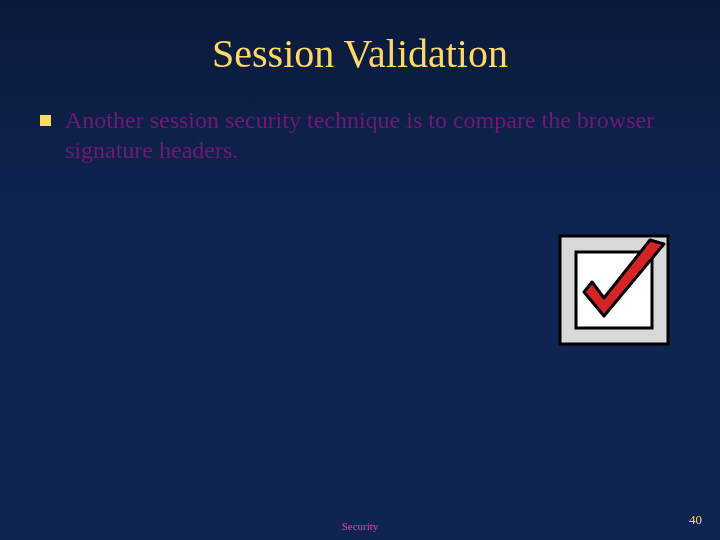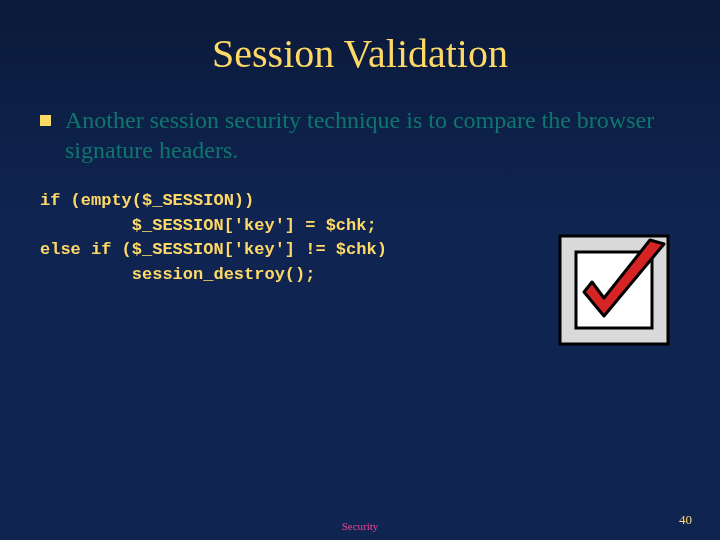--- a/index.html
+++ b/index.html
@@ -32,21 +32,21 @@
     width: 11px;
     height: 11px;
     background: #ffd966;
     margin-top: 10px;
     margin-right: 14px;
     flex-shrink: 0;
   }
   .bullet-text {
     font-size: 24px;
     line-height: 1.25;
-    color: #0f766e;
+    color: #701a75;
   }
   .code-block {
     font-family: 'Courier New', Courier, monospace;
     font-weight: bold;
     font-size: 17px;
     line-height: 1.45;
     color: #ffd966;
     white-space: pre;
     margin-top: 2px;
   }
@@ -54,21 +54,21 @@
     position: absolute;
     bottom: 8px;
     left: 50%;
     transform: translateX(-50%);
     font-size: 11px;
     color: #ec4899;
   }
   .page-number {
     position: absolute;
     bottom: 12px;
-    right: 28px;
+    right: 18px;
     font-size: 13px;
     color: #ffd966;
   }
   .checkmark-graphic {
     position: absolute;
     right: 46px;
     top: 230px;
     width: 120px;
     height: 120px;
   }
@@ -77,24 +77,20 @@
 <body>
 
 <h1 class="slide-title">Session Validation</h1>
 
 <div class="content">
   <div class="bullet-item">
     <div class="bullet-marker"></div>
     <div class="bullet-text">Another session security technique is to compare the browser signature headers.</div>
   </div>
 
-  <div class="code-block" style="margin-top:24px;">if (empty($_SESSION))
-         $_SESSION['key'] = $chk;
-else if ($_SESSION['key'] != $chk)
-         session_destroy();</div>
 </div>
 
 <div class="checkmark-graphic">
   <svg viewBox="0 0 120 120" xmlns="http://www.w3.org/2000/svg">
 
     <rect x="6" y="6" width="108" height="108" fill="#d9d9d9" stroke="#000" stroke-width="3"></rect>
 
     <rect x="22" y="22" width="76" height="76" fill="#ffffff" stroke="#000" stroke-width="3"></rect>
 
     <path d="M 30 62 L 50 86 L 110 14 L 96 10 L 50 68 L 38 52 Z" fill="#d62424" stroke="#000" stroke-width="3" stroke-linejoin="round"></path>

